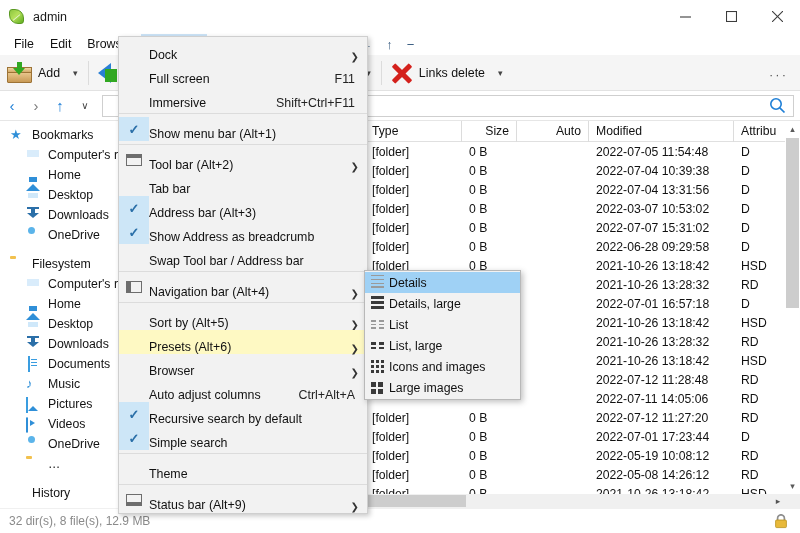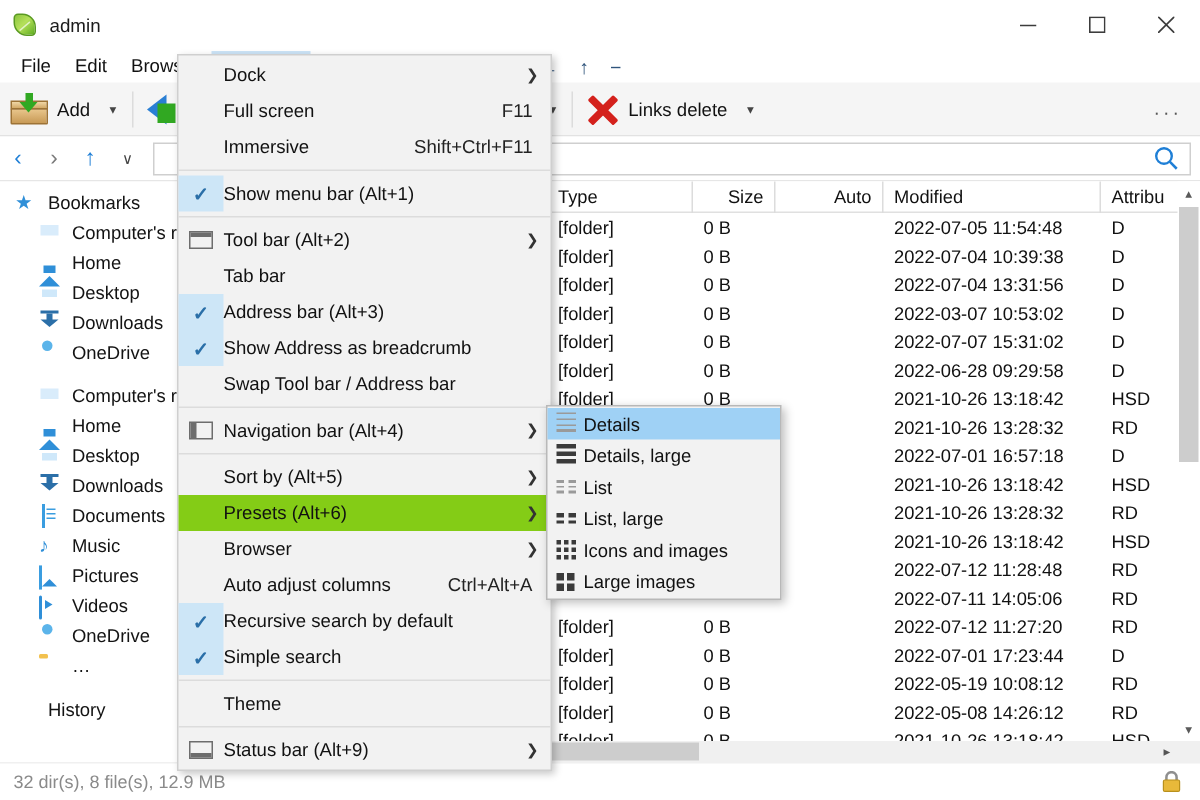--- a/index.html
+++ b/index.html
@@ -126,22 +126,22 @@
     background:#fff; display:flex; align-items:center;
     color:#8a8a8a; font-size:12px; padding-left:9px; border-top:1px solid #f0f0f0;
   }
   .lockicon { position:absolute; right:12px; top:5px; }
 
   
   .menu {
     position:absolute; background:#f2f2f2; border:1px solid #cfcfcf;
     box-shadow: 2px 2px 5px rgba(0,0,0,.22); z-index:50; padding:1px 0;
   }
-  .menu-row { display:flex; align-items:center; height:24px; position:relative; font-size:12.4px; color:#111; }
-  .menu-row.sel { background:#84cc16; }
+  .menu-row { display:flex; align-items:flex-end; height:24px; position:relative; font-size:12.4px; color:#111; }
+  .menu-row.sel { background:#fef9c3; }
   .menu-row .gut { width:30px; height:24px; display:flex; align-items:center; justify-content:center; flex:0 0 30px; }
   .menu-row .gut.checked { background:#cde6f7; }
   .menu-row .mlabel { flex:1; white-space:nowrap; padding-right:18px; }
   .menu-row .shortcut { color:#222; padding-right:12px; white-space:nowrap; }
   .menu-row .arrow { position:absolute; right:8px; color:#333; font-size:10px; }
   .menu-sep { height:1px; background:#dcdcdc; margin:3px 0 3px 0; }
   .chk { color:#2a6fa8; font-size:13px; font-weight:bold; }
   .bar-glyph { width:16px; height:12px; border:1.5px solid #6d6d6d; position:relative; }
   .bar-glyph.top:before{content:"";position:absolute;left:0;top:0;right:0;height:3px;background:#6d6d6d;}
   .bar-glyph.left:before{content:"";position:absolute;left:0;top:0;bottom:0;width:4px;background:#6d6d6d;}
@@ -309,20 +309,24 @@
         <span class="ic"><span class="ic-dl"><i></i><b></b><u></u></span></span>
         <span class="tlabel">Downloads</span>
       </div>
       <div class="tree-row indent">
         <span class="ic"><span class="ic-cloud"></span></span>
         <span class="tlabel">OneDrive</span>
       </div>
 
       <div class="tree-gap"></div>
 
+      <div class="tree-row">
+        <span class="ic"><span class="ic-folder"></span></span>
+        <span class="tlabel">Filesystem</span>
+      </div>
       <div class="tree-row indent">
         <span class="ic"><span class="ic-mon"></span></span>
         <span class="tlabel">Computer's r</span>
       </div>
       <div class="tree-row indent">
         <span class="ic"><span class="ic-home"></span></span>
         <span class="tlabel">Home</span>
       </div>
       <div class="tree-row indent">
         <span class="ic"><span class="ic-desk"></span></span>

